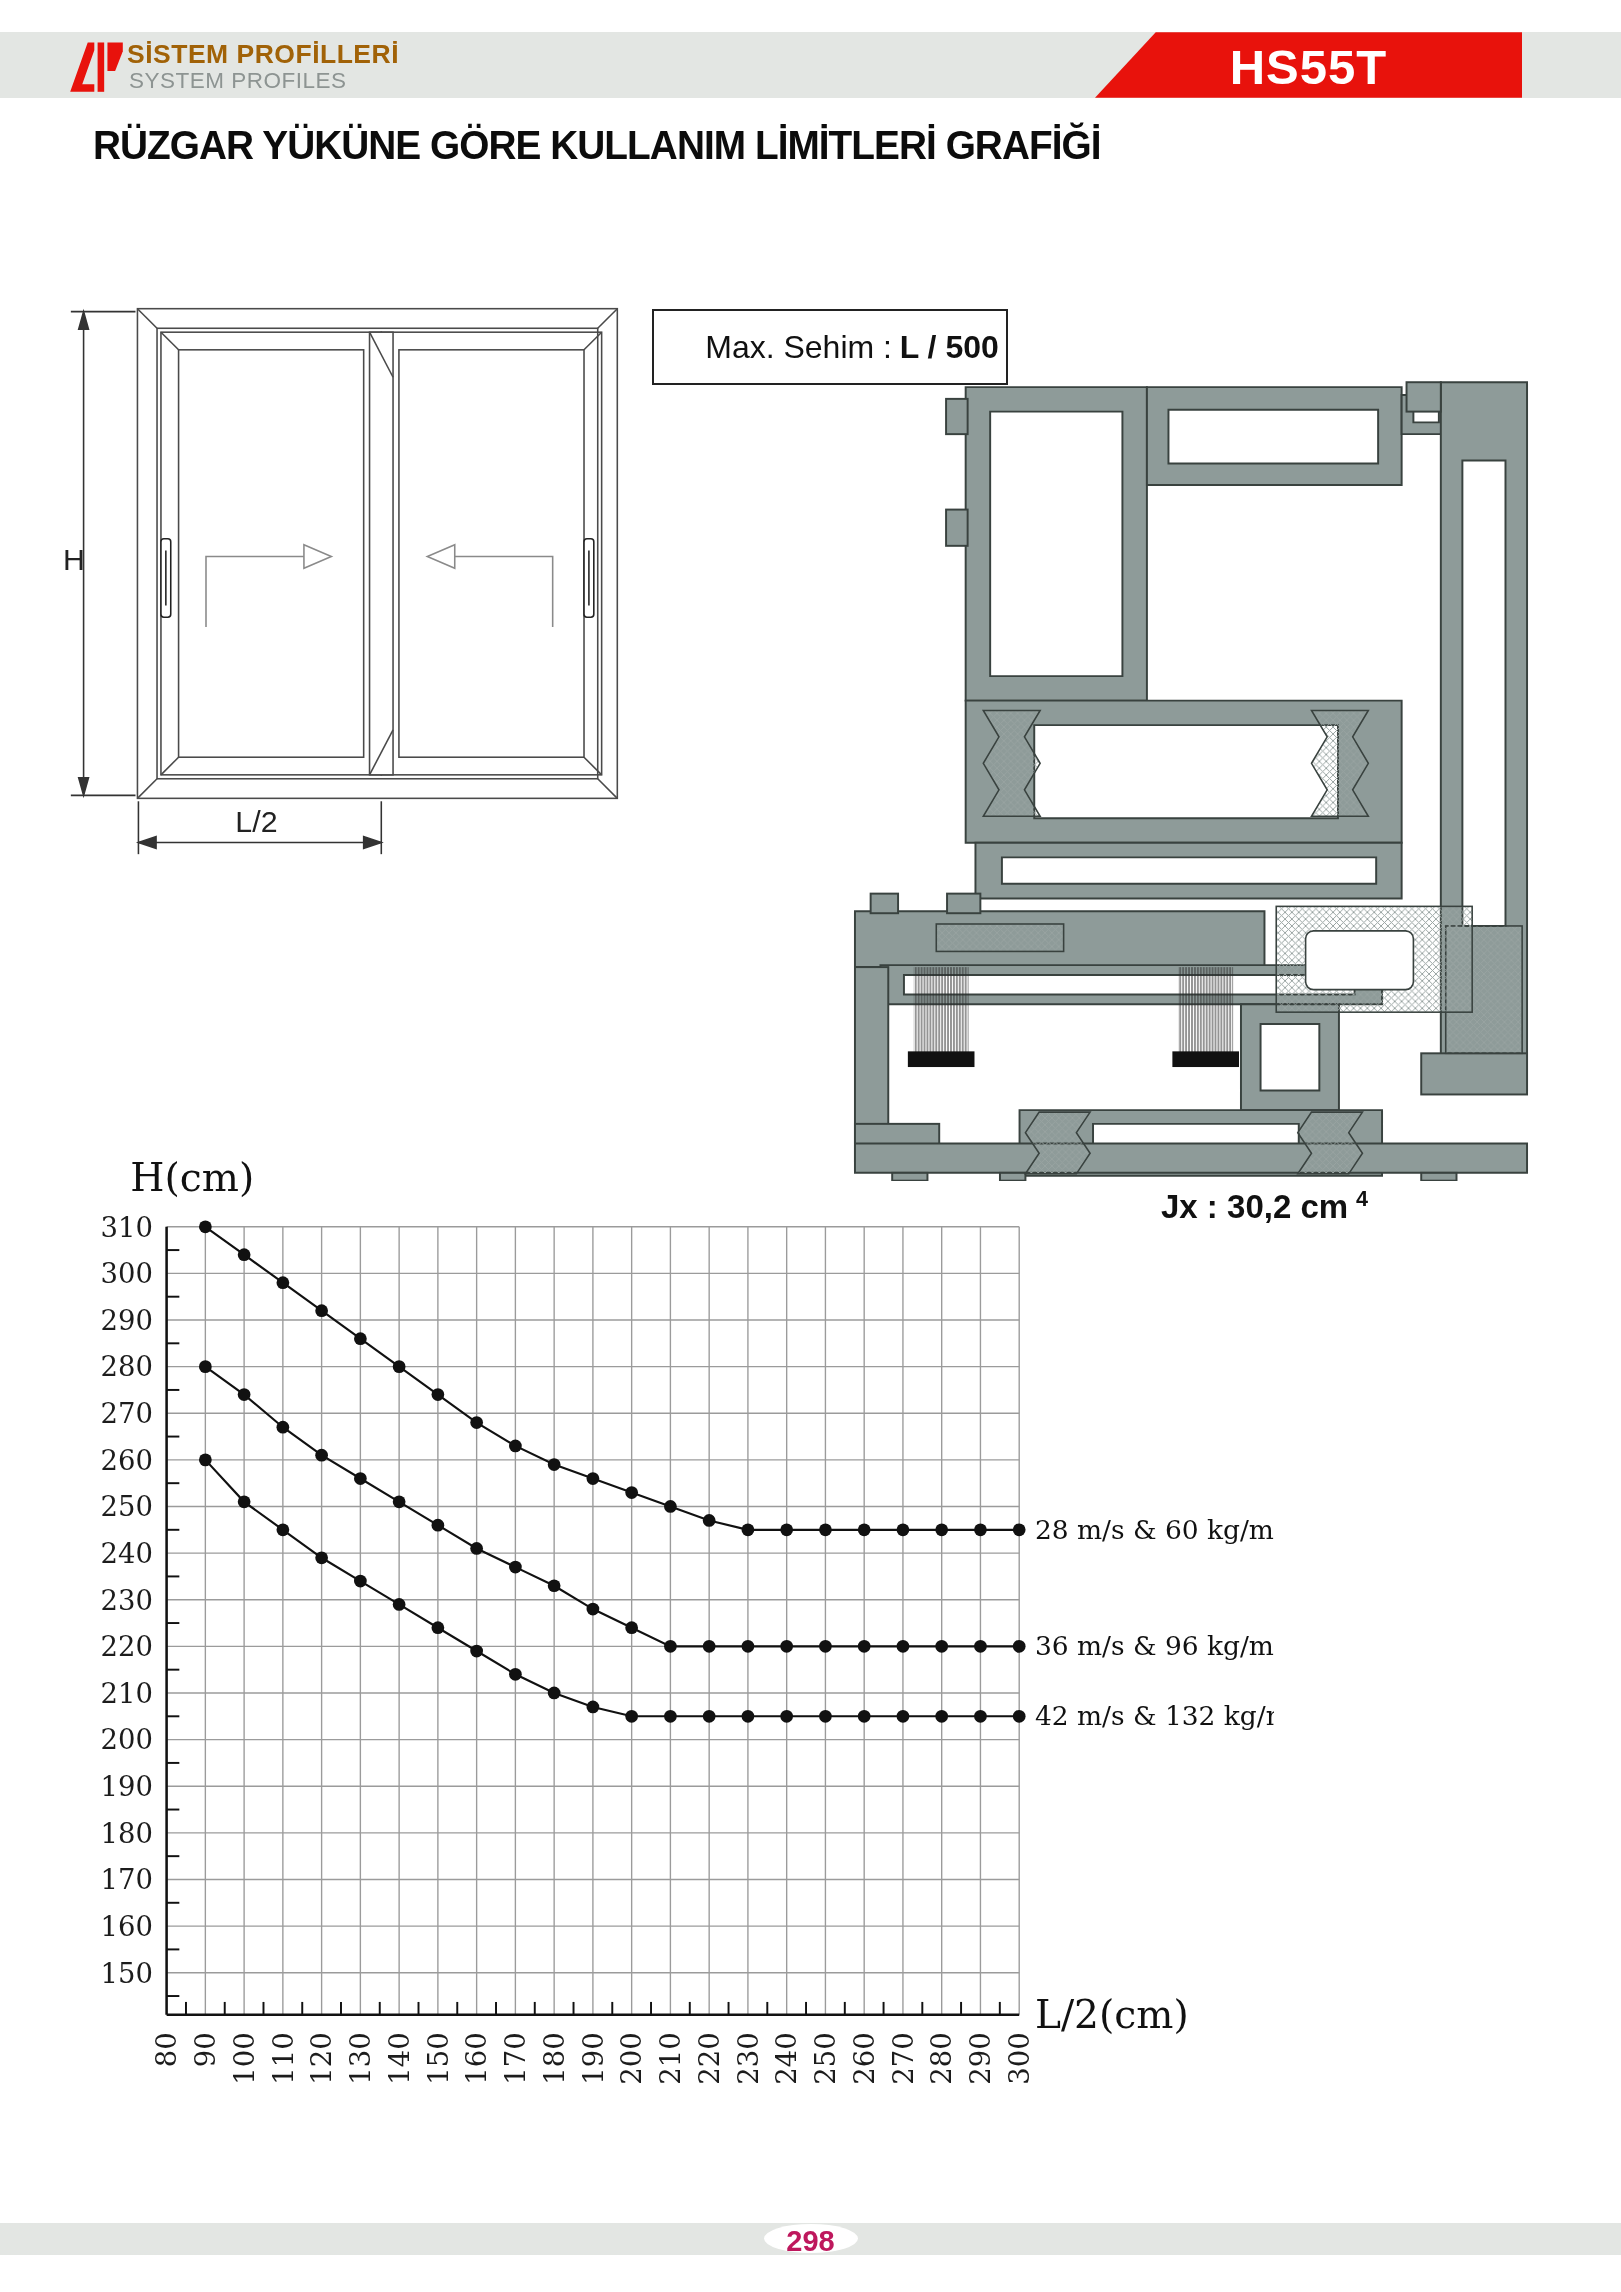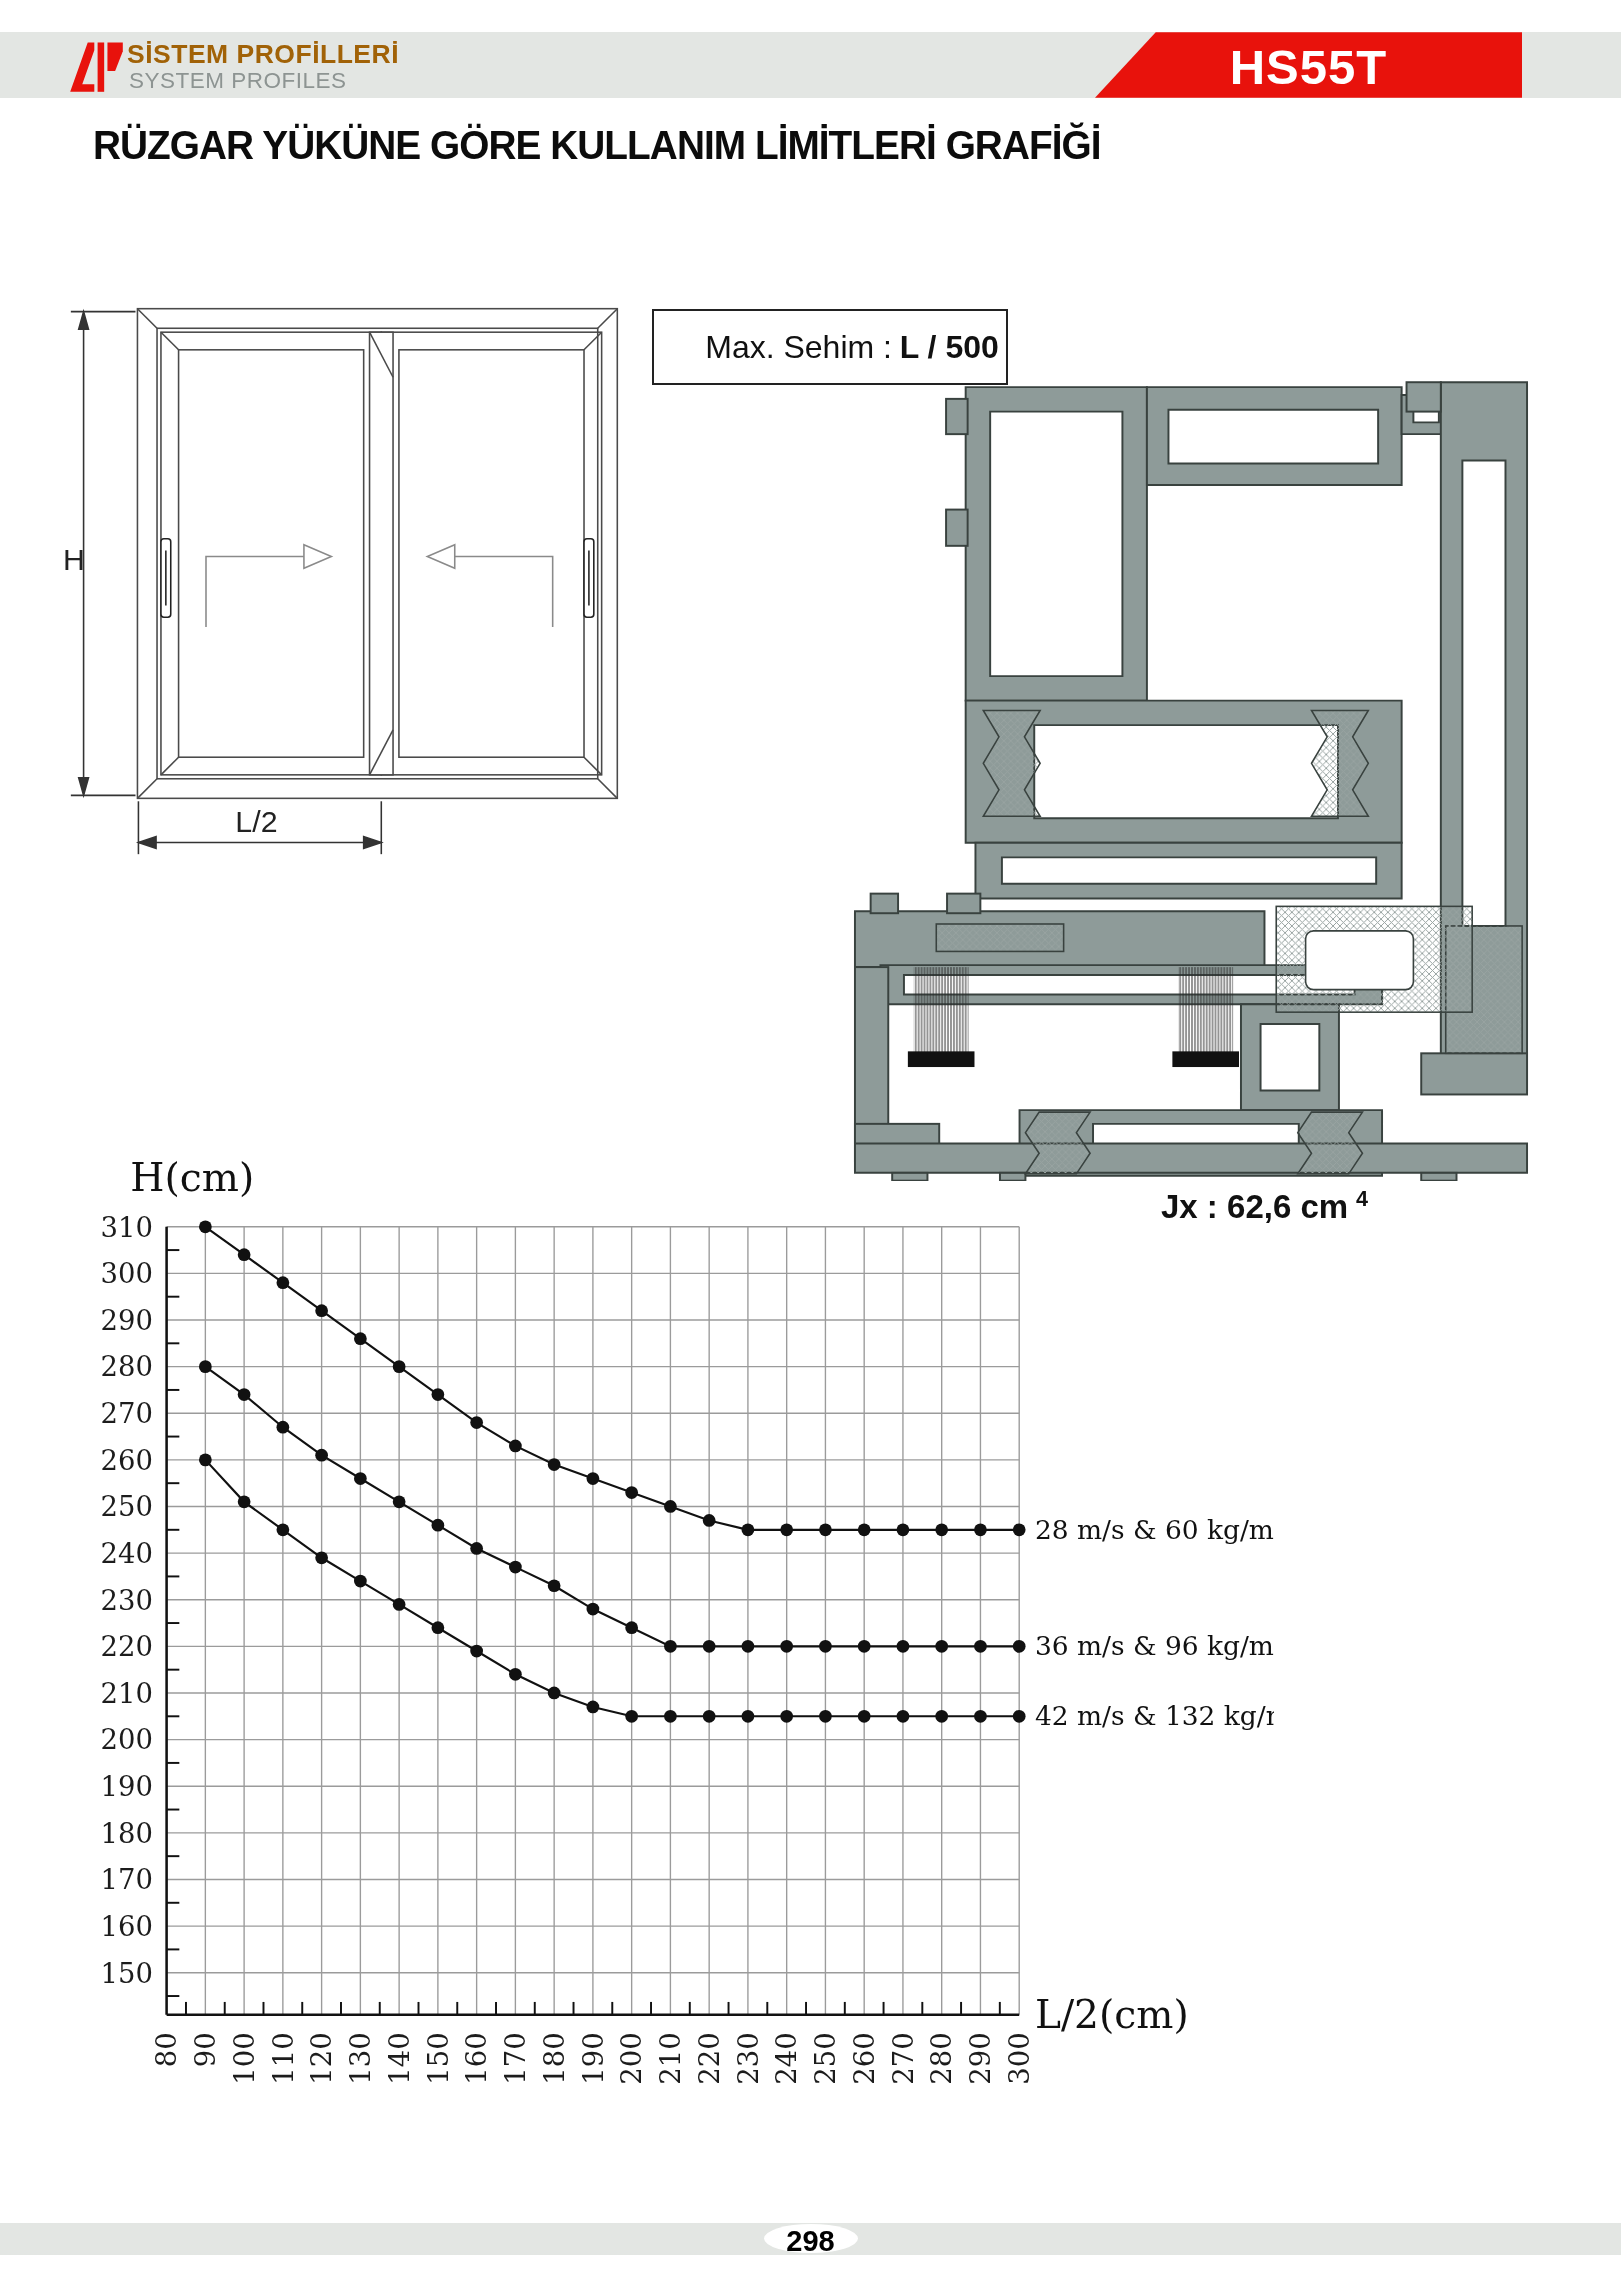--- a/index.html
+++ b/index.html
@@ -16,21 +16,21 @@
   
   #sehim-box{left:652px;top:309px;width:308px;height:72px;border:2px solid #222;
              display:flex;align-items:center;justify-content:center;font-size:32px;padding-left:44px;}
   #sehim-box b{margin-left:7.8px;}
   
   #jx-note{left:1161px;top:1186px;font-size:33px;font-weight:bold;}
   #jx-note sup{font-size:21.6px;margin-left:7.8px;}
   
   #footer-band{left:0;top:2223px;width:1621px;height:32px;background:#e3e6e3;}
   #footer-ellipse{left:764px;top:2224px;width:94px;height:29px;background:#fff;border-radius:50%;}
-  #footer-page{left:0;top:2225px;width:1621px;text-align:center;font-size:29px;font-weight:bold;color:#000000;}
+  #footer-page{left:0;top:2225px;width:1621px;text-align:center;font-size:29px;font-weight:bold;color:#be185d;}
   
   .tick{font-family:"DejaVu Serif",serif;font-size:28px;fill:#1c1c1c;}
   .axis-title{font-family:"DejaVu Serif",serif;font-size:40px;fill:#111;}
   .series-label{font-family:"DejaVu Serif",serif;font-size:27px;fill:#111;}
   .dim-label{font-family:"Liberation Sans",sans-serif;font-size:31px;fill:#222;}
   svg{display:block;}
 </style>
 </head>
 <body>
 
@@ -173,21 +173,21 @@
 
     <g>
       <rect x="62" y="602" width="56" height="90" fill="url(#br)"></rect>
       <rect x="56" y="688" width="68" height="16" fill="#111"></rect>
       <rect x="332" y="602" width="56" height="90" fill="url(#br)"></rect>
       <rect x="326" y="688" width="68" height="16" fill="#111"></rect>
     </g>
   </svg>
 
   <div class="abs" id="jx-note">
-    <span>Jx : 62,6 cm</span><sup>4</sup>
+    <span>Jx : 30,2 cm</span><sup>4</sup>
   </div>
 
   <svg class="abs" id="chart-svg" style="left:0;top:1117px;" width="1274" height="980" viewBox="0 0 1300 1000">
       <line x1="209.54545454545456" y1="112" x2="209.54545454545456" y2="916" stroke="#9b9b9b" stroke-width="1.4"></line>
       <line x1="249.0909090909091" y1="112" x2="249.0909090909091" y2="916" stroke="#9b9b9b" stroke-width="1.4"></line>
       <line x1="288.6363636363636" y1="112" x2="288.6363636363636" y2="916" stroke="#9b9b9b" stroke-width="1.4"></line>
       <line x1="328.1818181818182" y1="112" x2="328.1818181818182" y2="916" stroke="#9b9b9b" stroke-width="1.4"></line>
       <line x1="367.72727272727275" y1="112" x2="367.72727272727275" y2="916" stroke="#9b9b9b" stroke-width="1.4"></line>
       <line x1="407.27272727272725" y1="112" x2="407.27272727272725" y2="916" stroke="#9b9b9b" stroke-width="1.4"></line>
       <line x1="446.8181818181818" y1="112" x2="446.8181818181818" y2="916" stroke="#9b9b9b" stroke-width="1.4"></line>

